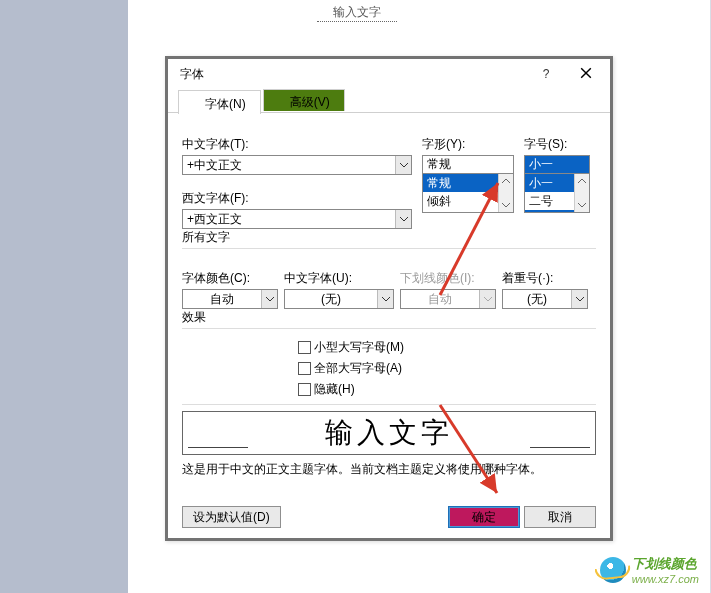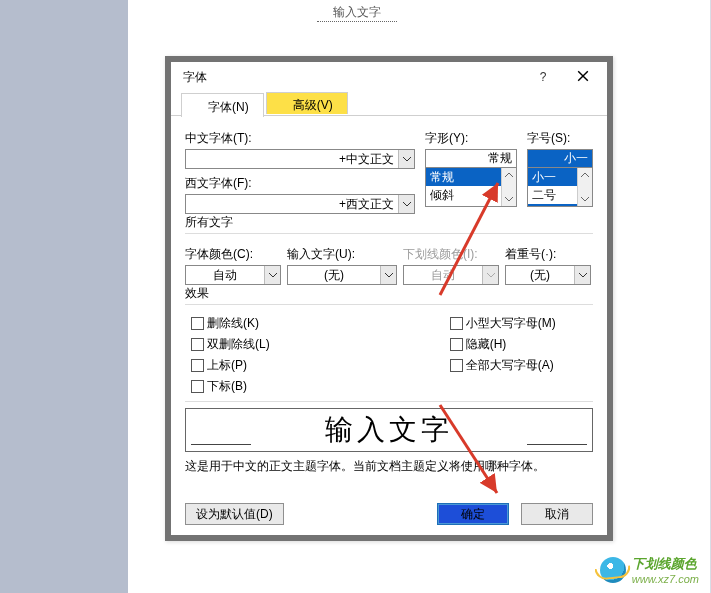--- a/index.html
+++ b/index.html
@@ -34,21 +34,21 @@
     border-bottom: 1px dotted #666;
     text-align: center;
     color: #555;
   }
   .doc-placeholder span { position: relative; top: 4px; }
   .dialog {
     position: absolute;
     left: 165px; top: 56px;
     width: 448px; height: 485px;
     background: #fff;
-    border: 6px solid #737373;
+    border: 3px solid #737373;
     box-shadow: 1px 1px 4px rgba(0,0,0,.15);
   }
   .titlebar {
     height: 30px;
     display: flex;
     align-items: center;
     padding: 0 4px 0 12px;
     font-size: 12px;
   }
   .titlebar .spacer { flex: 1; }
@@ -69,33 +69,33 @@
     border: 1px solid #cfcfcf;
     border-bottom: none;
     background: #fff;
     margin-right: 2px;
     height: 24px;
     line-height: 22px;
     position: relative;
     top: 1px;
   }
   .tab.inactive {
-    background: #fde047;
+    background: #4d7c0f;
     top: 0px; height: 22px; line-height: 20px;
   }
   .body { padding: 8px 14px; }
-  .label { margin: 6px 0 2px 0; }
+  .label { margin: 15px 0 2px 0; }
   .row { display: flex; gap: 6px; }
   .combo, .select {
     height: 20px;
     border: 1px solid #888;
     display: flex; align-items: center;
     background: #fff;
   }
-  .combo .txt { flex: 1; padding: 0 4px; text-align: right; }
+  .combo .txt { flex: 1; padding: 0 4px; }
   .ddbtn {
     width: 16px; height: 18px;
     background: #e9e9e9;
     border-left: 1px solid #bbb;
     display: flex; align-items: center; justify-content: center;
   }
   .ddbtn svg { width: 8px; height: 8px; }
   .listbox {
     border: 1px solid #888;
     height: 56px;
@@ -136,34 +136,34 @@
   }
   .preview-underline {
     position: absolute;
     width: 60px; border-top: 1px solid #444;
   }
   .footer {
     position: absolute;
     left: 0; bottom: 10px;
     width: 100%;
     padding: 0 14px;
-    display: flex; gap: 12px;
+    display: flex; gap: 4px;
   }
   .btn {
     height: 22px;
     padding: 0 10px;
     border: 1px solid #8f8f8f;
     background: #e9e9e9;
     display: flex; align-items: center; justify-content: center;
     min-width: 72px;
   }
   .btn.ok {
     border: 1.5px solid #1d6fb7;
     box-shadow: inset 0 0 0 1px #4a98d6;
-    background: #1d4ed8;
+    background: #be185d;
   }
   .footer .spacer { flex: 1; }
   .arrow {
     position: absolute; pointer-events: none;
   }
   .logo {
     position: absolute;
     right: 12px; bottom: 8px;
     display: flex; align-items: center; gap: 6px;
     font-size: 13px; color: #5aa52d; font-style: italic;
@@ -295,21 +295,21 @@
         <div class="combo">
           <div class="txt" style="text-align:center">自动</div>
           <div class="ddbtn">
               <svg viewBox="0 0 8 8">
                 <path d="M0 2 L4 6 L8 2" fill="none" stroke="#333"></path>
               </svg>
             </div>
         </div>
       </div>
       <div style="width:110px">
-        <div class="label">输入文字(U):</div>
+        <div class="label">中文字体(U):</div>
         <div class="combo">
           <div class="txt" style="text-align:center">(无)</div>
           <div class="ddbtn">
               <svg viewBox="0 0 8 8">
                 <path d="M0 2 L4 6 L8 2" fill="none" stroke="#333"></path>
               </svg>
             </div>
         </div>
       </div>
       <div style="width:96px" class="disabled">
@@ -332,50 +332,32 @@
                 <path d="M0 2 L4 6 L8 2" fill="none" stroke="#333"></path>
               </svg>
             </div>
         </div>
       </div>
     </div>
 
     <div class="group-title">效果</div>
     <div class="sep"></div>
     <div class="row" style="gap:70px;padding-left:6px">
-      <div>
-        <div class="checkbox">
-            <span class="cb"></span>
-            <span>删除线(K)</span>
-          </div>
-        <div class="checkbox">
-            <span class="cb"></span>
-            <span>双删除线(L)</span>
-          </div>
-        <div class="checkbox">
-            <span class="cb"></span>
-            <span>上标(P)</span>
-          </div>
-        <div class="checkbox">
-            <span class="cb"></span>
-            <span>下标(B)</span>
-          </div>
-      </div>
       <div style="padding-left:110px">
         <div class="checkbox">
             <span class="cb"></span>
             <span>小型大写字母(M)</span>
           </div>
         <div class="checkbox">
             <span class="cb"></span>
-            <span>隐藏(H)</span>
+            <span>全部大写字母(A)</span>
           </div>
         <div class="checkbox">
             <span class="cb"></span>
-            <span>全部大写字母(A)</span>
+            <span>隐藏(H)</span>
           </div>
       </div>
     </div>
 
     <div class="sep"></div>
     <div style="position:relative">
       <div class="preview-box">
         <span class="preview-underline" style="left:6px;top:36px"></span>
         <span>输入文字</span>
         <span class="preview-underline" style="right:6px;top:36px"></span>

